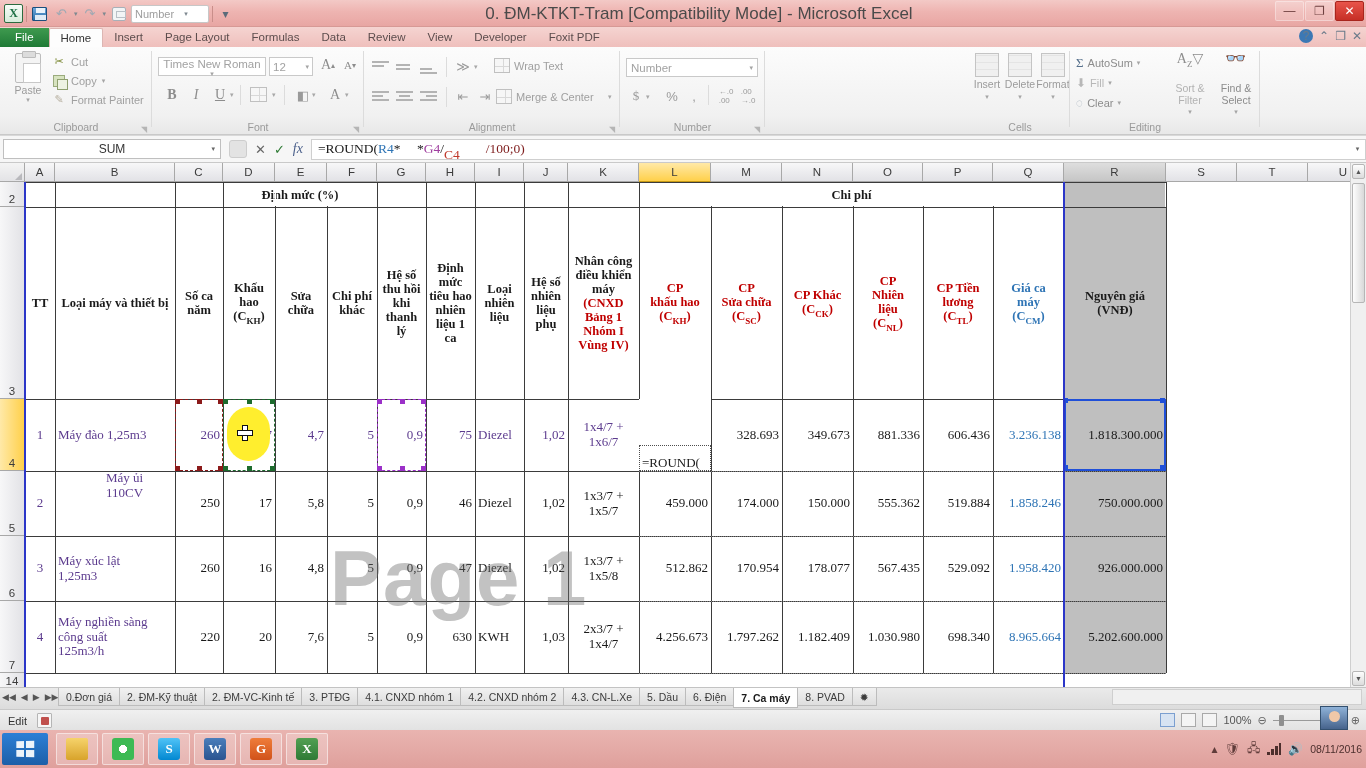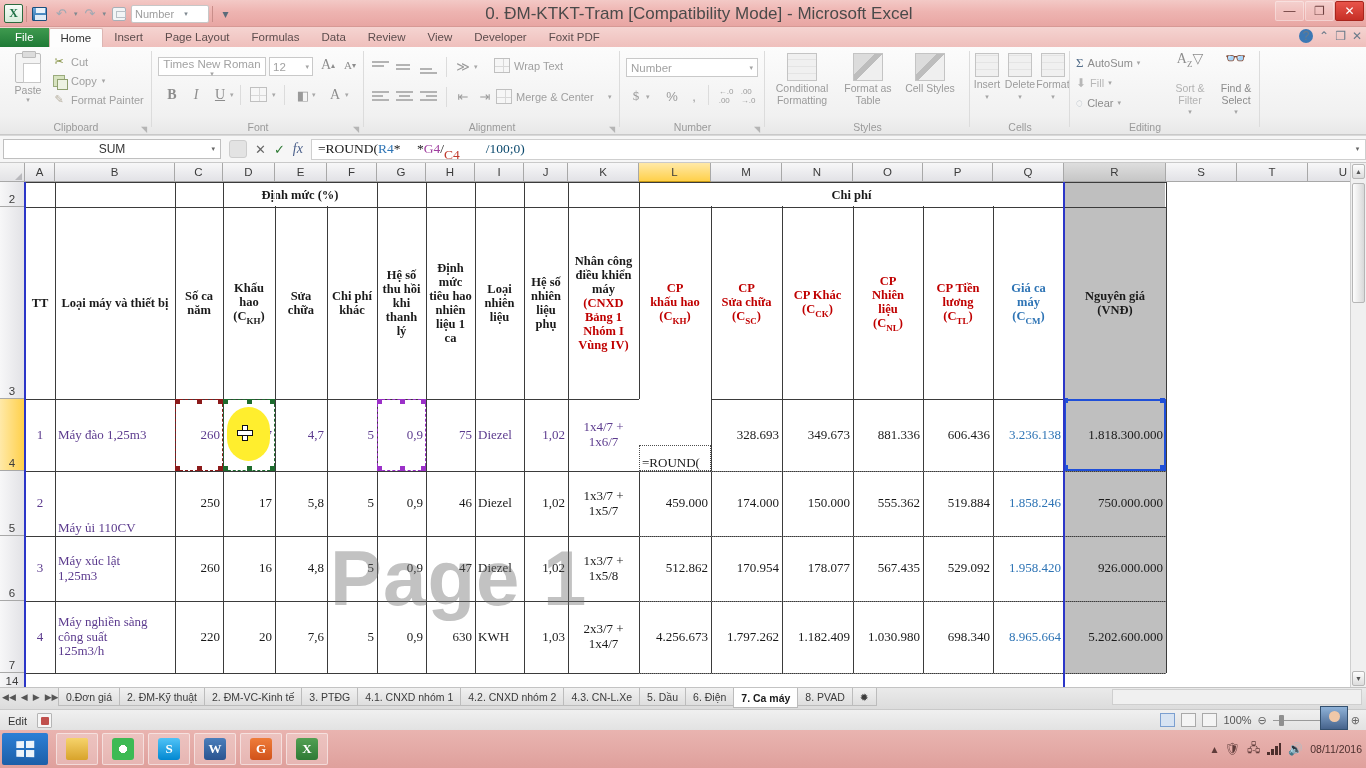--- a/index.html
+++ b/index.html
@@ -459,36 +459,20 @@
       <div class="btn-ic" style="left:44px;top:40px;width:16px;height:18px;font-size:13px;color:#9b9b9b;">%</div>
       <div class="btn-ic" style="left:66px;top:40px;width:16px;height:18px;font-size:13px;color:#9b9b9b;">,</div>
       <div class="group-sep" style="left:88px;top:38px;height:20px;"></div>
       <div class="btn-ic" style="left:96px;top:41px;width:20px;height:16px;font-size:8px;color:#9b9b9b;">←.0<br>.00</div>
       <div class="btn-ic" style="left:118px;top:41px;width:20px;height:16px;font-size:8px;color:#9b9b9b;">.00<br>→.0</div>
       <div class="group-label">Number</div>
       <div class="dlg-launch">◥</div>
       <div class="group-sep" style="left:144px;"></div>
     </div>
 
-    <div class="group" style="left:765px;width:205px;">
-      <div class="bigbtn" style="left:4px;top:4px;width:66px;">
-        <div class="bi"></div>
-        <div>Conditional Formatting</div>
-      </div>
-      <div class="bigbtn" style="left:72px;top:4px;width:62px;">
-        <div class="bi sh1"></div>
-        <div>Format as Table</div>
-      </div>
-      <div class="bigbtn" style="left:136px;top:4px;width:58px;">
-        <div class="bi sh1"></div>
-        <div>Cell Styles</div>
-      </div>
-      <div class="group-label">Styles</div>
-      <div class="group-sep" style="left:204px;"></div>
-    </div>
 
     <div class="group" style="left:970px;width:100px;">
       <div class="bigbtn" style="left:0px;top:4px;width:34px;">
         <div class="bi" style="width:24px;height:24px;"></div>
         <div>Insert</div>
         <div class="caret">▾</div>
       </div>
       <div class="bigbtn" style="left:33px;top:4px;width:34px;">
         <div class="bi" style="width:24px;height:24px;"></div>
         <div>Delete</div>
@@ -547,21 +531,21 @@
     </div>
     <div class="fbinput" id="formula-input">
         <span style="color: rgb(26, 26, 26);">=ROUND(</span>
         <span style="color: rgb(46, 116, 181);">R4</span>
         <span style="color: rgb(26, 26, 26);">*</span>
         <span style="color: rgb(46, 139, 87); margin-top: 36px;">D4</span>
         <span style="color: rgb(26, 26, 26);">*</span>
         <span style="color: rgb(160, 64, 160);">G4</span>
         <span style="color: rgb(26, 26, 26);">/</span>
         <span style="color: rgb(192, 57, 43); margin-top: 12px;">C4</span>
-        <span style="color: #0c4a6e; padding-left: 26px;">/100;0)</span>
+        <span style="color: #7f1d1d; padding-left: 26px;">/100;0)</span>
       </div>
     <div class="fb-expand">▾</div>
   </div>
 
   <div class="sheet">
     <div class="corner"></div>
     <div class="colhdr" id="colhdr" style="left:25px;">
         <div class="ch" style="width: 30px;">A</div>
         <div class="ch" style="width: 120px;">B</div>
         <div class="ch" style="width: 48px;">C</div>
@@ -705,21 +689,21 @@
         </div>
         <div class="cell datacell right blue" style="left: 968px; top: 217px; width: 71px; height: 72px;">
           <div class="inner">3.236.138</div>
         </div>
         <div class="cell datacell right ngshade" style="left: 1039px; top: 217px; width: 102px; height: 72px;">
           <div class="inner">1.818.300.000</div>
         </div>
         <div class="cell datacell center purple" style="left: 0px; top: 289px; width: 30px; height: 65px;">
           <div class="inner">2</div>
         </div>
-        <div class="cell datacell  purple" style="left: 30px; top: 289px; width: 120px; height: 65px; align-items: flex-end;">
+        <div class="cell datacell  purple" style="left: 30px; top: 289px; width: 120px; height: 65px; align-items: flex-start; padding-left: 48px;">
           <div class="inner">Máy ủi 110CV</div>
         </div>
         <div class="cell datacell right" style="left: 150px; top: 289px; width: 48px; height: 65px;">
           <div class="inner">250</div>
         </div>
         <div class="cell datacell right" style="left: 198px; top: 289px; width: 52px; height: 65px;">
           <div class="inner">17</div>
         </div>
         <div class="cell datacell right" style="left: 250px; top: 289px; width: 52px; height: 65px;">
           <div class="inner">5,8</div>

